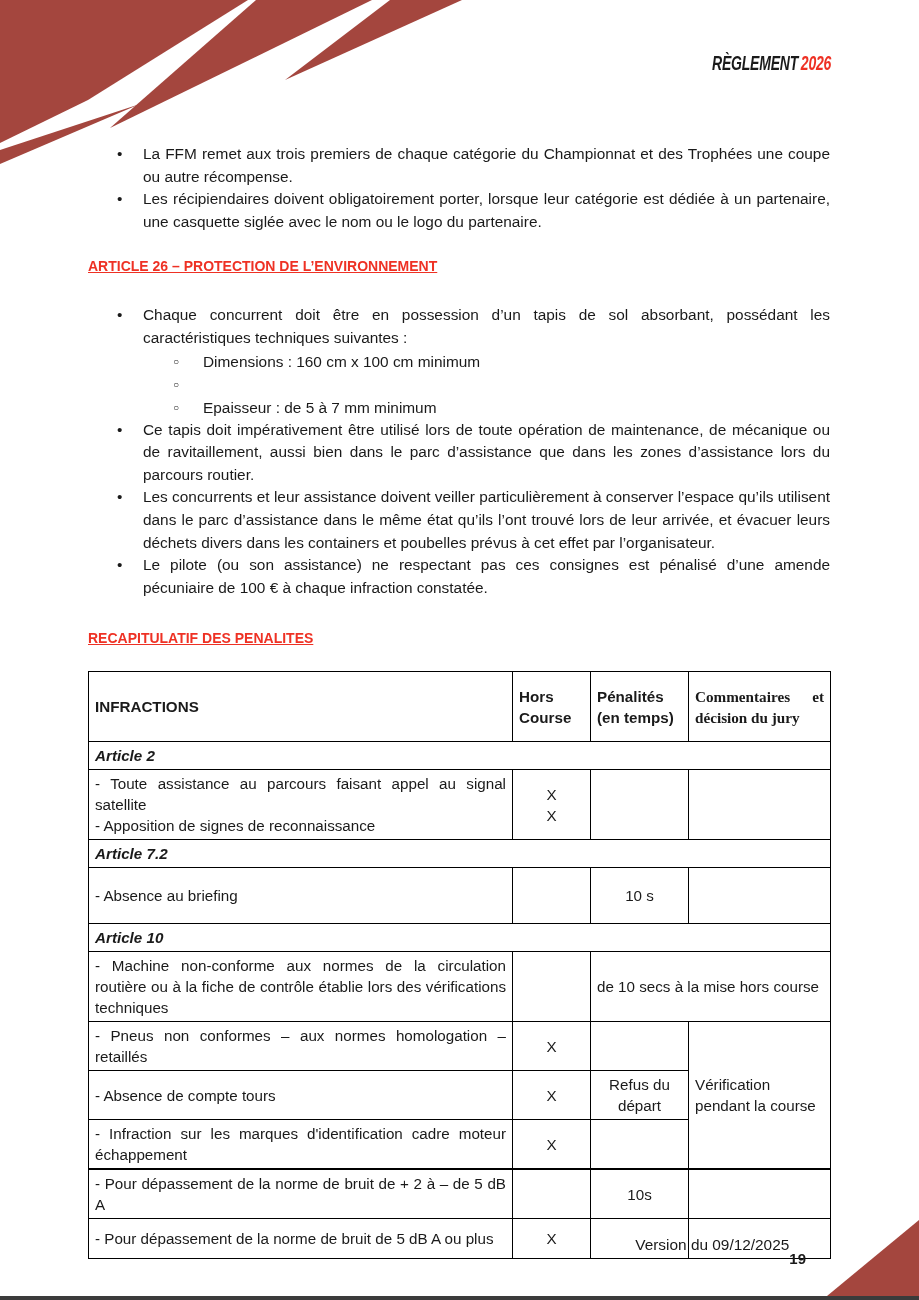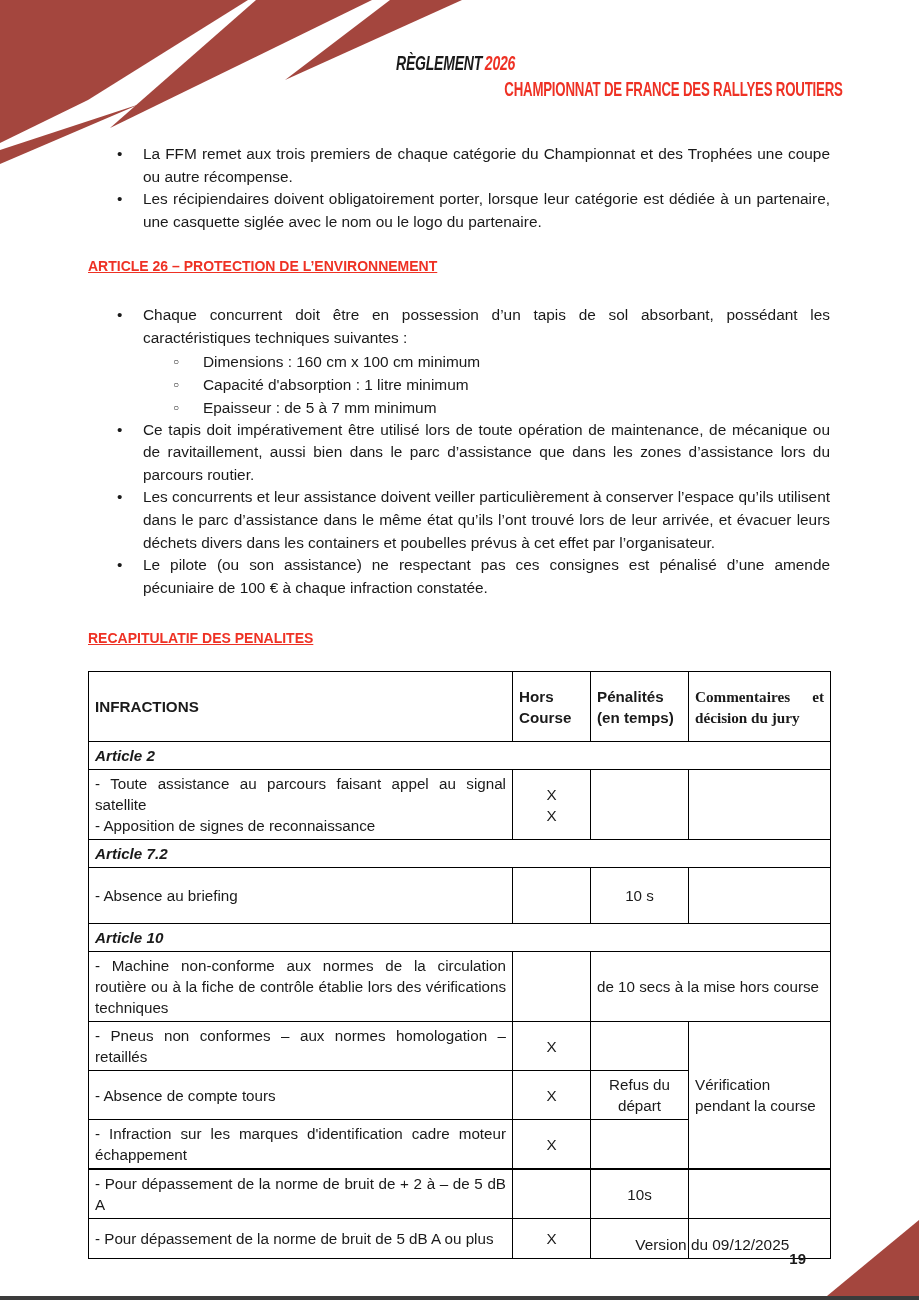--- a/index.html
+++ b/index.html
@@ -10,21 +10,21 @@
     color:#1a1a1a;
   }
   
   .swoosh { position:absolute; top:0; left:0; width:470px; height:190px; }
   .swoosh polygon { fill:var(--brand-red,#A4463E); }
   .corner-triangle { position:absolute; right:0; bottom:4px; width:92px; height:76px; }
   .corner-triangle polygon { fill:var(--brand-red,#A4463E); }
   .bottom-bar { position:absolute; left:0; bottom:0; width:100%; height:4px; background:var(--bar,#3B3B3B); }
 
   
-  .header-text { position:absolute; top:52px; right:76px; text-align:left; }
+  .header-text { position:absolute; top:52px; right:88px; text-align:right; }
   .scale-x { display:inline-block; transform-origin:100% 50%; white-space:nowrap; }
   .doc-title { font-size:20px; font-weight:bold; font-style:italic; letter-spacing:-0.3px; }
   .doc-title .scale-x { transform:scaleX(0.70); }
   .t-year { color:var(--accent-red,#EE3124); margin-left:4px; }
   .doc-subtitle { margin-top:3px; font-size:19.5px; font-weight:bold; color:var(--accent-red,#EE3124); letter-spacing:-0.3px; }
   .doc-subtitle .scale-x { transform:scaleX(0.68); }
 
   
   .content { position:absolute; left:88px; right:89px; top:143px; font-size:15.4px; line-height:22.6px; }
   .bitem { display:flex; }
@@ -72,23 +72,20 @@
     <polygon points="390,0 462,0 285,80"></polygon>
     <polygon points="0,150 0,164 140,104"></polygon>
   </svg>
 
   <div class="header-text">
     <div class="doc-title">
       <span class="scale-x">
         <span>RÈGLEMENT</span><span class="t-year">2026</span>
       </span>
     </div>
-    <div class="doc-subtitle">
-      <span class="scale-x">CHAMPIONNAT DE FRANCE DES RALLYES ROUTIERS</span>
-    </div>
   </div>
 
   <div class="content">
 
     <div class="blist">
       <div class="bitem">
         <span class="marker">•</span>
         <div class="btext">La FFM remet aux trois premiers de chaque catégorie du Championnat et des Trophées une coupe ou autre récompense.</div>
       </div>
       <div class="bitem">
@@ -104,21 +101,20 @@
       <div class="bitem">
         <span class="marker">•</span>
         <div class="btext">Chaque concurrent doit être en possession d’un tapis de sol absorbant, possédant les caractéristiques techniques suivantes :</div>
       </div>
       <div class="subitem">
         <span class="marker">○</span>
         <div>Dimensions : 160 cm x 100 cm minimum</div>
       </div>
       <div class="subitem">
         <span class="marker">○</span>
-        <div>Capacité d'absorption : 1 litre minimum</div>
       </div>
       <div class="subitem">
         <span class="marker">○</span>
         <div>Epaisseur : de 5 à 7 mm minimum</div>
       </div>
       <div class="bitem">
         <span class="marker">•</span>
         <div class="btext">Ce tapis doit impérativement être utilisé lors de toute opération de maintenance, de mécanique ou de ravitaillement, aussi bien dans le parc d’assistance que dans les zones d’assistance lors du parcours routier.</div>
       </div>
       <div class="bitem">

